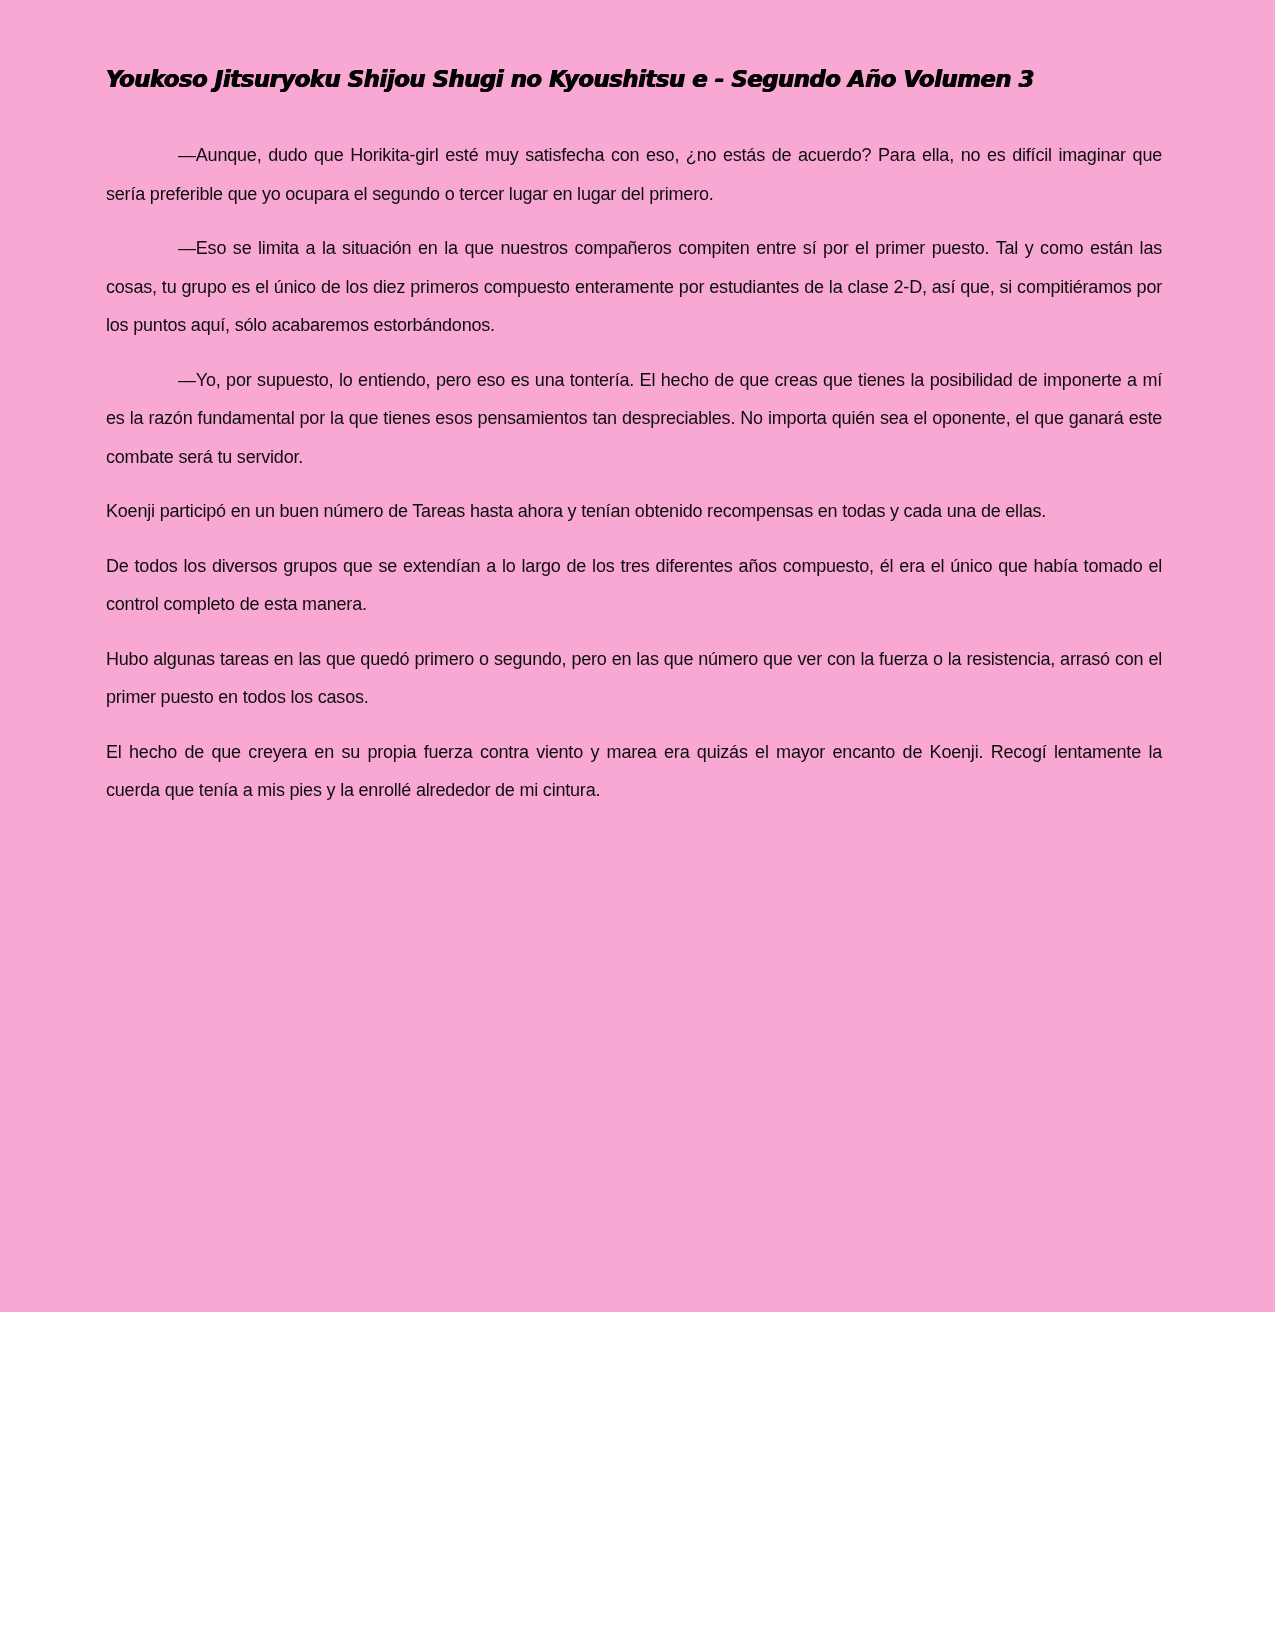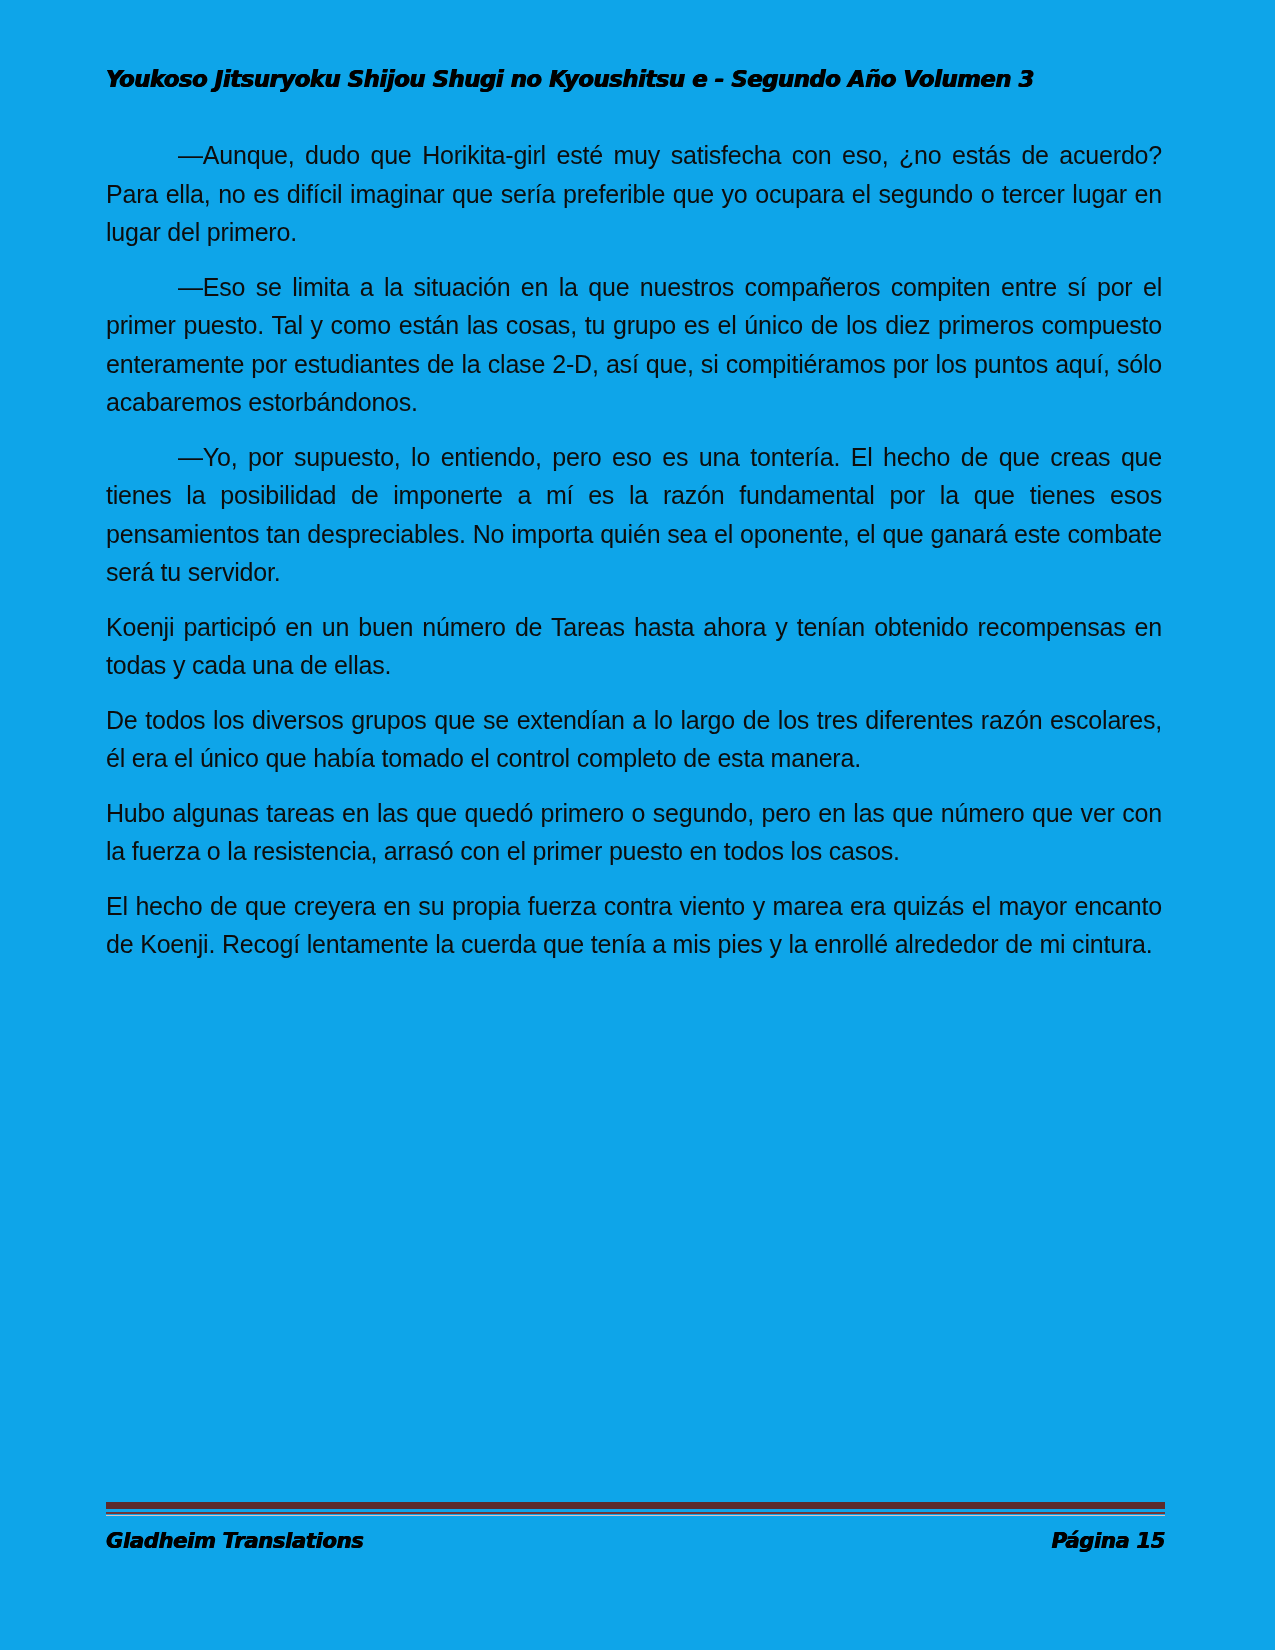--- a/index.html
+++ b/index.html
@@ -3,22 +3,22 @@
 <meta charset="utf-8">
 <style>
   html, body {
     margin: 0;
     padding: 0;
     background: #ffffff;
   }
   .page {
     position: relative;
     width: 1275px;
-    height: 1650px;
-    background: #0ea5e9;
+    height: 1312px;
+    background: #f9a8d4;
     overflow: hidden;
     font-family: "Liberation Sans", sans-serif;
     color: #0d0d0d;
   }
   
   .running-header {
     position: absolute;
     top: 66px;
     left: 106px;
     right: 110px;
@@ -33,21 +33,21 @@
   }
   
   .doc-body {
     position: absolute;
     top: 136px;
     left: 106px;
     width: 1056px;
   }
   .para {
     margin: 0 0 16px 0;
-    font-size: 25px;
+    font-size: 18px;
     line-height: 38.5px;
     letter-spacing: -0.2px;
     text-align: justify;
     color: #0d0d0d;
   }
   .para.indent {
     text-indent: 72px;
   }
   
   .page-footer {
@@ -89,21 +89,21 @@
 
 <div class="page">
 
   <div class="running-header">Youkoso Jitsuryoku Shijou Shugi no Kyoushitsu e - Segundo Año Volumen 3</div>
 
   <div class="doc-body">
       <p class="para indent">—Aunque, dudo que Horikita-girl esté muy satisfecha con eso, ¿no estás de acuerdo? Para ella, no es difícil imaginar que sería preferible que yo ocupara el segundo o tercer lugar en lugar del primero.</p>
       <p class="para indent">—Eso se limita a la situación en la que nuestros compañeros compiten entre sí por el primer puesto. Tal y como están las cosas, tu grupo es el único de los diez primeros compuesto enteramente por estudiantes de la clase 2-D, así que, si compitiéramos por los puntos aquí, sólo acabaremos estorbándonos.</p>
       <p class="para indent">—Yo, por supuesto, lo entiendo, pero eso es una tontería. El hecho de que creas que tienes la posibilidad de imponerte a mí es la razón fundamental por la que tienes esos pensamientos tan despreciables. No importa quién sea el oponente, el que ganará este combate será tu servidor.</p>
       <p class="para">Koenji participó en un buen número de Tareas hasta ahora y tenían obtenido recompensas en todas y cada una de ellas.</p>
-      <p class="para">De todos los diversos grupos que se extendían a lo largo de los tres diferentes razón escolares, él era el único que había tomado el control completo de esta manera.</p>
+      <p class="para">De todos los diversos grupos que se extendían a lo largo de los tres diferentes años compuesto, él era el único que había tomado el control completo de esta manera.</p>
       <p class="para">Hubo algunas tareas en las que quedó primero o segundo, pero en las que número que ver con la fuerza o la resistencia, arrasó con el primer puesto en todos los casos.</p>
       <p class="para">El hecho de que creyera en su propia fuerza contra viento y marea era quizás el mayor encanto de Koenji. Recogí lentamente la cuerda que tenía a mis pies y la enrollé alrededor de mi cintura.</p>
     </div>
 
   <div class="page-footer">
     <div class="footer-rule-thick"></div>
     <div class="footer-rule-thin"></div>
     <div class="footer-rule-faint"></div>
     <div class="footer-row">
       <span>Gladheim Translations</span>

